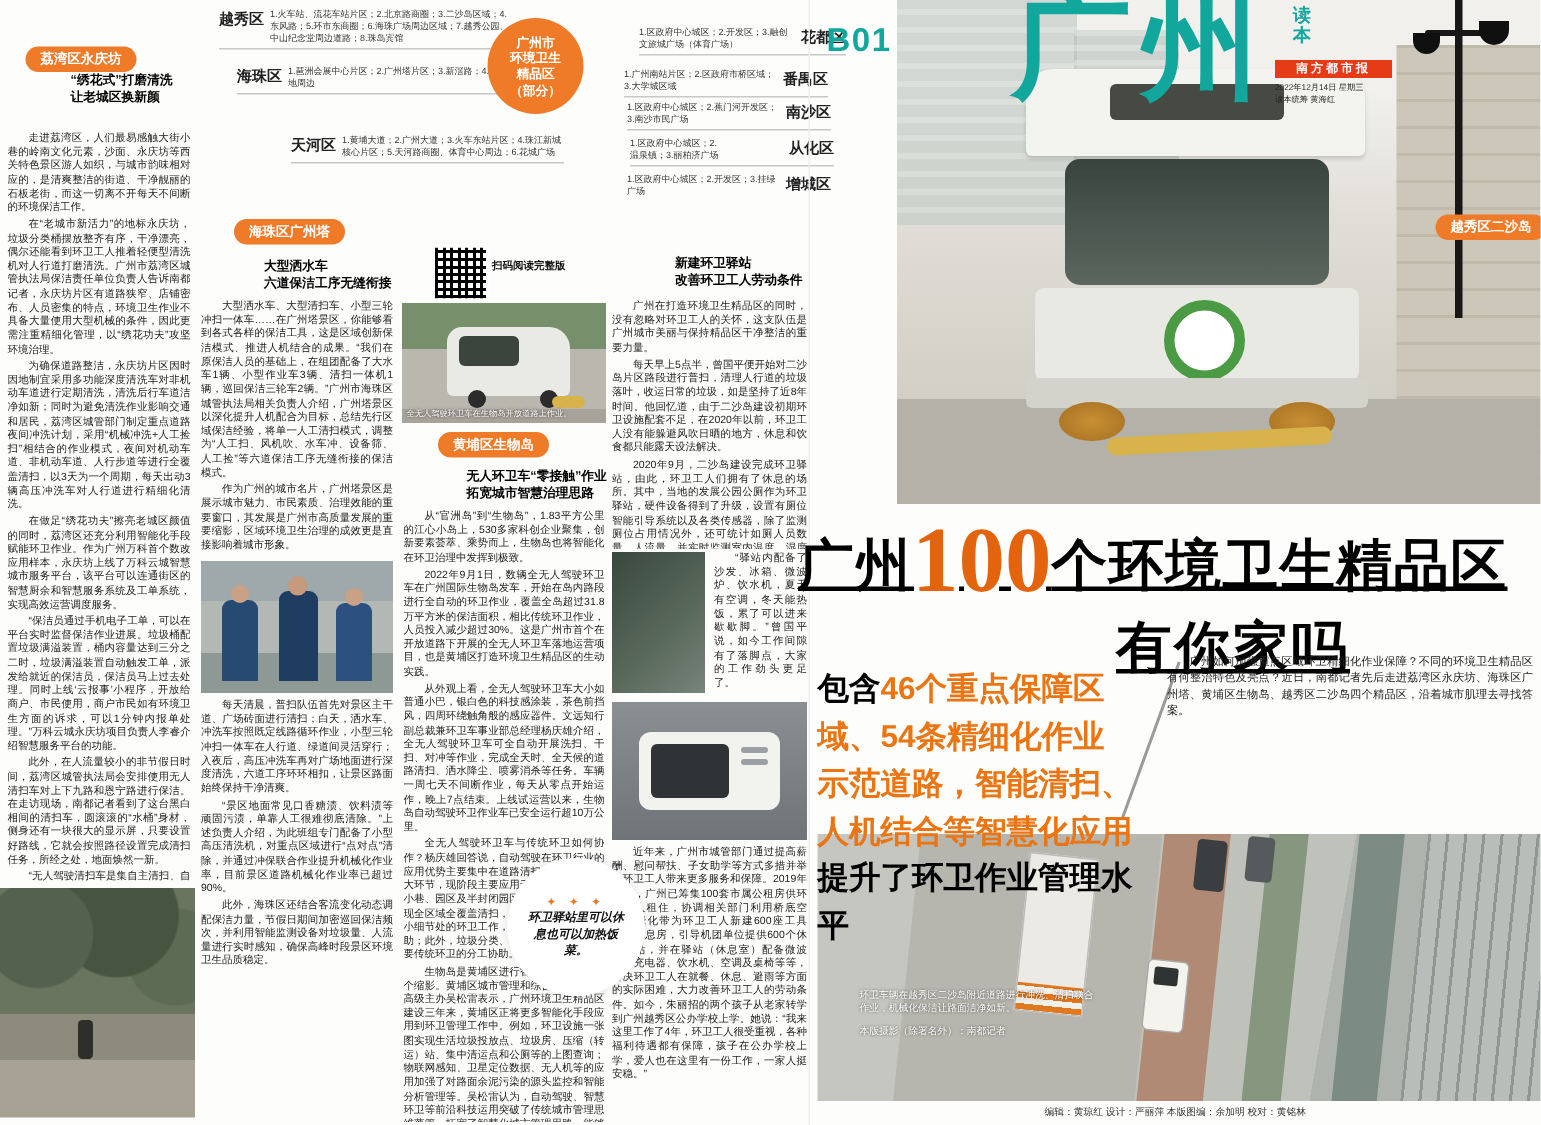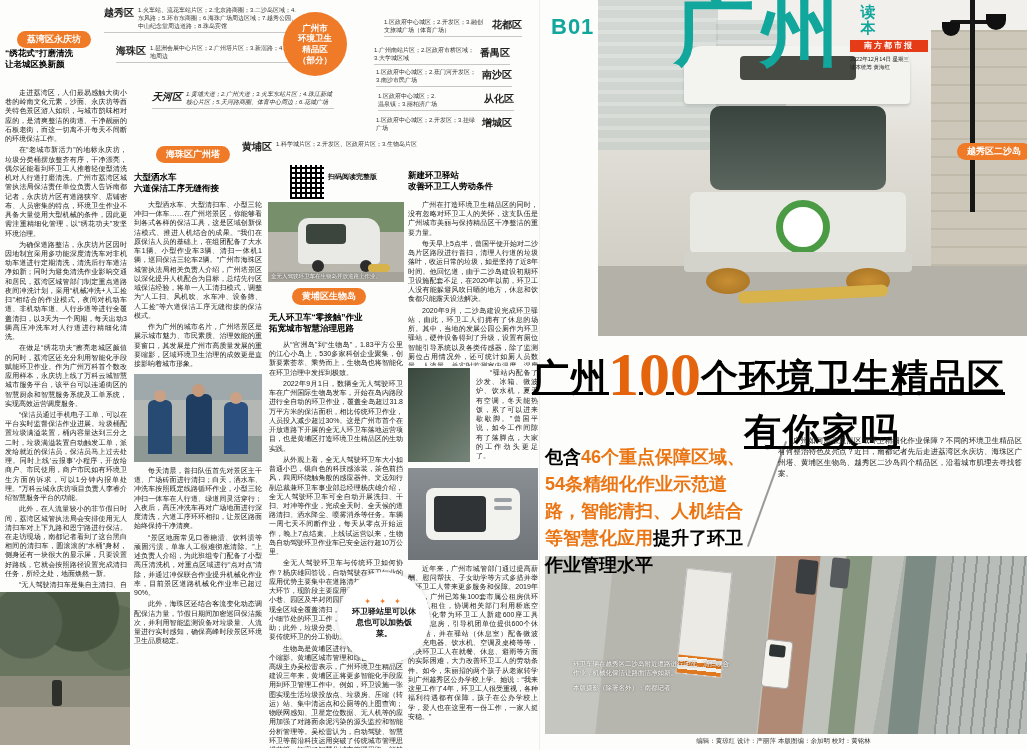--- a/index.html
+++ b/index.html
@@ -1,87 +1,83 @@
 <!DOCTYPE html>
 <html lang="zh"><head>
 <meta charset="utf-8">
 <style>
   html,body{margin:0;padding:0;}
   body{width:1027px;height:750px;position:relative;background:#fdfdfc;overflow:hidden;
        font-family:"Liberation Sans","DejaVu Sans",sans-serif;color:#111;}
-  .abs{position:absolute;}
+  .abs{position:absolute;margin-left:42px;}
   
   .d-row{position:absolute;display:flex;align-items:flex-start;gap:4px;border-bottom:1px solid #c8c8c8;padding-bottom:2px;}
   .d-name{font-weight:bold;font-size:10px;white-space:nowrap;color:#222;}
   .d-desc{font-size:6px;line-height:1.35;color:#333;flex:1;}
   .circle-badge{position:absolute;left:283px;top:12px;width:64px;height:64px;border-radius:50%;
        background:#ef7b28;color:#fff;display:flex;flex-direction:column;align-items:center;justify-content:center;
        font-size:8.5px;font-weight:bold;line-height:1.25;text-align:center;}
   
   .pill{position:absolute;background:#ef7b28;color:#fff;font-size:9px;font-weight:bold;
         padding:2px 10px;border-radius:10px;white-space:nowrap;}
   .subhead{font-weight:bold;font-size:8.5px;line-height:1.35;color:#000;}
   .col{position:absolute;overflow:hidden;}
   .col p{margin:0 0 2px;font-size:7px;line-height:1.32;text-align:justify;text-indent:2em;color:#1a1a1a;}
   .photo{position:absolute;overflow:hidden;}
   .cap-overlay{position:absolute;left:3px;bottom:2px;right:3px;color:#fff;font-size:5.5px;line-height:1.3;
         text-shadow:0 0 2px rgba(0,0,0,.8);}
   
   .b01{position:absolute;left:551px;top:14px;font-size:22px;font-weight:bold;color:#12a79c;letter-spacing:1px;z-index:5;}
   .big-title{position:absolute;left:674px;top:-10px;font-size:80px;font-weight:bold;color:#12a79c;
         letter-spacing:6px;z-index:5;line-height:1;}
-  .edition{position:absolute;left:858px;top:4px;width:20px;font-size:15px;font-weight:bold;color:#12a79c;
+  .edition{position:absolute;left:858px;top:4px;width:20px;font-size:12px;font-weight:bold;color:#12a79c;
         line-height:1.05;z-index:6;text-align:center;}
   .brand{position:absolute;left:850px;top:40px;width:78px;height:12px;background:#e63b17;color:#fff;
         font-size:8px;font-weight:bold;text-align:center;line-height:12px;letter-spacing:2px;z-index:6;}
   .mast-small{position:absolute;left:850px;width:90px;font-size:5.5px;color:#222;line-height:1.5;z-index:6;}
   
   .headline{position:absolute;left:532px;top:334px;width:478px;z-index:4;color:#000;font-weight:bold;text-decoration:underline;}
   .hl1{font-size:37px;letter-spacing:1px;white-space:nowrap;}
   .hl-num{font-family:"Liberation Serif","DejaVu Serif",serif;font-size:62px;color:#e4640e;
         font-weight:bold;position:relative;top:5px;letter-spacing:0;}
   .hl2{font-size:37px;margin:2px 0 0 212px;letter-spacing:2px;}
-  .standfirst{position:absolute;left:545px;top:444px;width:212px;font-size:18px;font-weight:bold;
+  .standfirst{position:absolute;left:545px;top:444px;width:212px;font-size:21px;font-weight:bold;
         line-height:1.5;color:#000;z-index:4;}
   .standfirst .hi{color:#ea7512;}
   .slash{position:absolute;left:766px;top:438px;width:2px;height:112px;background:#9a9a9a;
         transform:rotate(20deg);z-index:3;}
   .lead{position:absolute;left:778px;top:436px;width:244px;z-index:4;}
   .lead p{margin:0 0 6px;font-size:7.5px;line-height:1.45;text-align:justify;text-indent:2em;color:#222;}
   .credits{position:absolute;left:540px;top:737px;width:487px;text-align:center;font-size:6.5px;color:#333;}
   .note-circle{position:absolute;left:338px;top:572px;width:92px;height:92px;border-radius:50%;
         background:#fff;box-shadow:0 0 6px rgba(0,0,0,.12);display:flex;flex-direction:column;align-items:center;
         justify-content:center;z-index:5;text-align:center;}
   .note-circle .stars{color:#ef7b28;font-size:8px;letter-spacing:3px;}
-  .note-circle .txt{font-size:8px;font-weight:bold;line-height:1.4;width:70px;color:#111;}
+  .note-circle .txt{font-size:8px;font-weight:bold;line-height:1.4;width:70px;color:#111;font-style:italic;}
   .qr{position:absolute;left:288px;top:163px;width:34px;height:34px;border:2px solid #fff;background:
       repeating-linear-gradient(0deg,#000 0 2px,transparent 2px 5px),
       repeating-linear-gradient(90deg,#000 0 2px,#fff 2px 5px);}
   .qr-label{position:absolute;left:328px;top:172px;font-size:7px;font-weight:bold;color:#111;}
   .vline{position:absolute;left:539px;top:0;width:1px;height:750px;background:#eee;}
 </style>
 </head>
 <body>
 
 <div class="abs" style="left:0;top:0;width:540px;height:162px;">
   <div class="d-row" style="left:104px;top:6px;width:196px;">
     <span class="d-name">越秀区</span>
     <span class="d-desc">1.火车站、流花车站片区；2.北京路商圈；3.二沙岛区域；4.东风路；5.环市东商圈；6.海珠广场周边区域；7.越秀公园、中山纪念堂周边道路；8.珠岛宾馆</span>
   </div>
   <div class="d-row" style="left:116px;top:44px;width:190px;">
     <span class="d-name">海珠区</span>
     <span class="d-desc">1.琶洲会展中心片区；2.广州塔片区；3.新滘路；4.海珠湿地周边</span>
   </div>
-  <div class="d-row" style="left:152px;top:90px;width:182px;font-style:italic;">
+  <div class="d-row" style="left:152px;top:90px;width:182px;">
     <span class="d-name">天河区</span>
     <span class="d-desc">1.黄埔大道；2.广州大道；3.火车东站片区；4.珠江新城核心片区；5.天河路商圈、体育中心周边；6.花城广场</span>
-  </div>
-  <div class="d-row" style="left:242px;top:140px;width:196px;border-bottom:none;">
-    <span class="d-name">黄埔区</span>
-    <span class="d-desc">1.科学城片区；2.开发区、区政府片区；3.生物岛片区</span>
   </div>
 
   <div class="d-row" style="left:384px;top:18px;width:138px;justify-content:center;">
     <span class="d-desc">1.区政府中心城区；2.开发区；3.融创文旅城广场（体育广场）</span>
     <span class="d-name">花都区</span>
   </div>
   <div class="d-row" style="left:374px;top:46px;width:136px;">
     <span class="d-desc">1.广州南站片区；2.区政府市桥区域；3.大学城区域</span>
     <span class="d-name">番禺区</span>
   </div>

